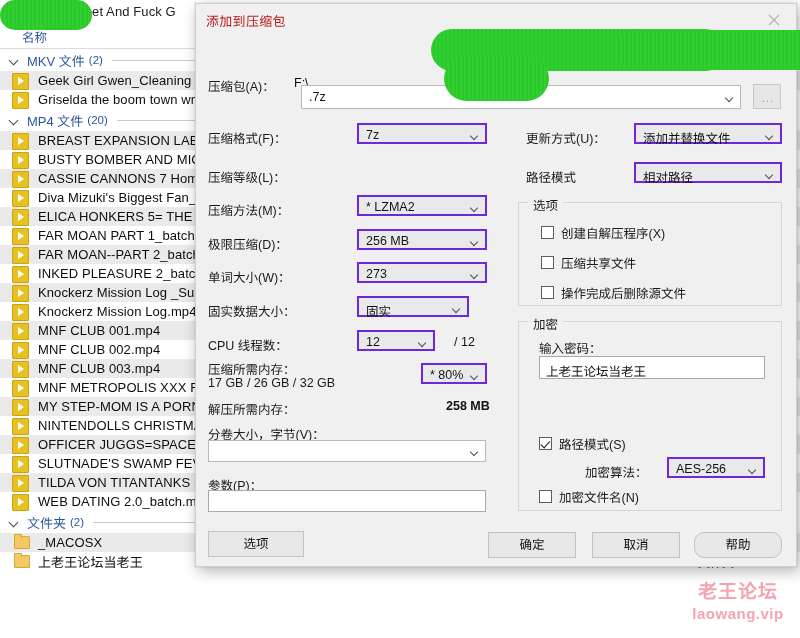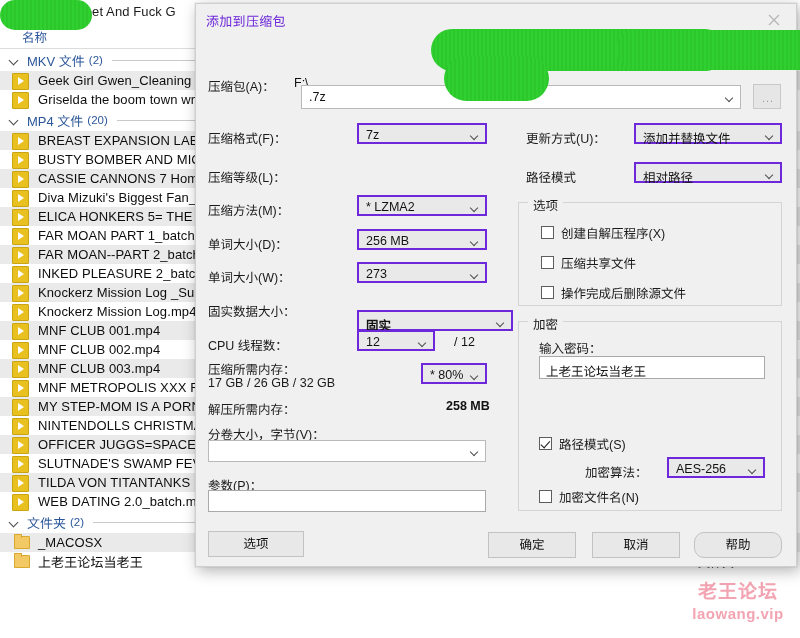--- a/index.html
+++ b/index.html
@@ -95,21 +95,21 @@
   #dialog{
     position:absolute;left:195px;top:3px;width:600px;height:562px;
     background:#f0f0f0;border:1px solid #cfcfcf;
     box-shadow:0 0 0 1px rgba(0,0,0,.04), 3px 4px 14px rgba(0,0,0,.30);
     font-size:12px;
   }
   .titlebar{
     position:relative;height:31px;background:#f0f0f0;
   }
   .title-text{
-    position:absolute;left:10px;top:7px;font-size:13px;color:#6d28d9;
+    position:absolute;left:10px;top:7px;font-size:13px;color:#b91c1c;
     letter-spacing:.3px;
   }
   .closebtn{
     position:absolute;right:0;top:0;width:44px;height:30px;cursor:default;
   }
   .closebtn svg{position:absolute;left:16px;top:10px;}
 
   .dlg-body{position:absolute;left:0;top:31px;width:600px;height:531px;}
 
   .lbl{position:absolute;font-size:12.5px;color:#1a1a1a;white-space:nowrap;}
@@ -363,34 +363,34 @@
     </div>
 
     <div class="lbl" style="left:12px;top:132px;">压缩等级(L)：</div>
 
     <div class="lbl" style="left:12px;top:165px;">压缩方法(M)：</div>
     <div class="combo" style="left:161px;top:160px;width:130px;">
       <span class="cval">* LZMA2</span>
       <span class="arrow"></span>
     </div>
 
-    <div class="lbl" style="left:12px;top:199px;">单词大小(D)：</div>
+    <div class="lbl" style="left:12px;top:199px;">极限压缩(D)：</div>
     <div class="combo" style="left:161px;top:194px;width:130px;">
       <span class="cval">256 MB</span>
       <span class="arrow"></span>
     </div>
 
     <div class="lbl" style="left:12px;top:232px;">单词大小(W)：</div>
     <div class="combo" style="left:161px;top:227px;width:130px;">
       <span class="cval">273</span>
       <span class="arrow"></span>
     </div>
 
     <div class="lbl" style="left:12px;top:266px;">固实数据大小：</div>
-    <div class="combo" style="left:161px;top:275px;width:156px;font-weight:bold;">
+    <div class="combo" style="left:161px;top:261px;width:112px;">
       <span class="cval">固实</span>
       <span class="arrow"></span>
     </div>
 
     <div class="lbl" style="left:12px;top:300px;">CPU 线程数：</div>
     <div class="combo" style="left:161px;top:295px;width:78px;">
       <span class="cval">12</span>
       <span class="arrow"></span>
     </div>
     <div class="val-right" style="left:258px;top:300px;">/ 12</div>

